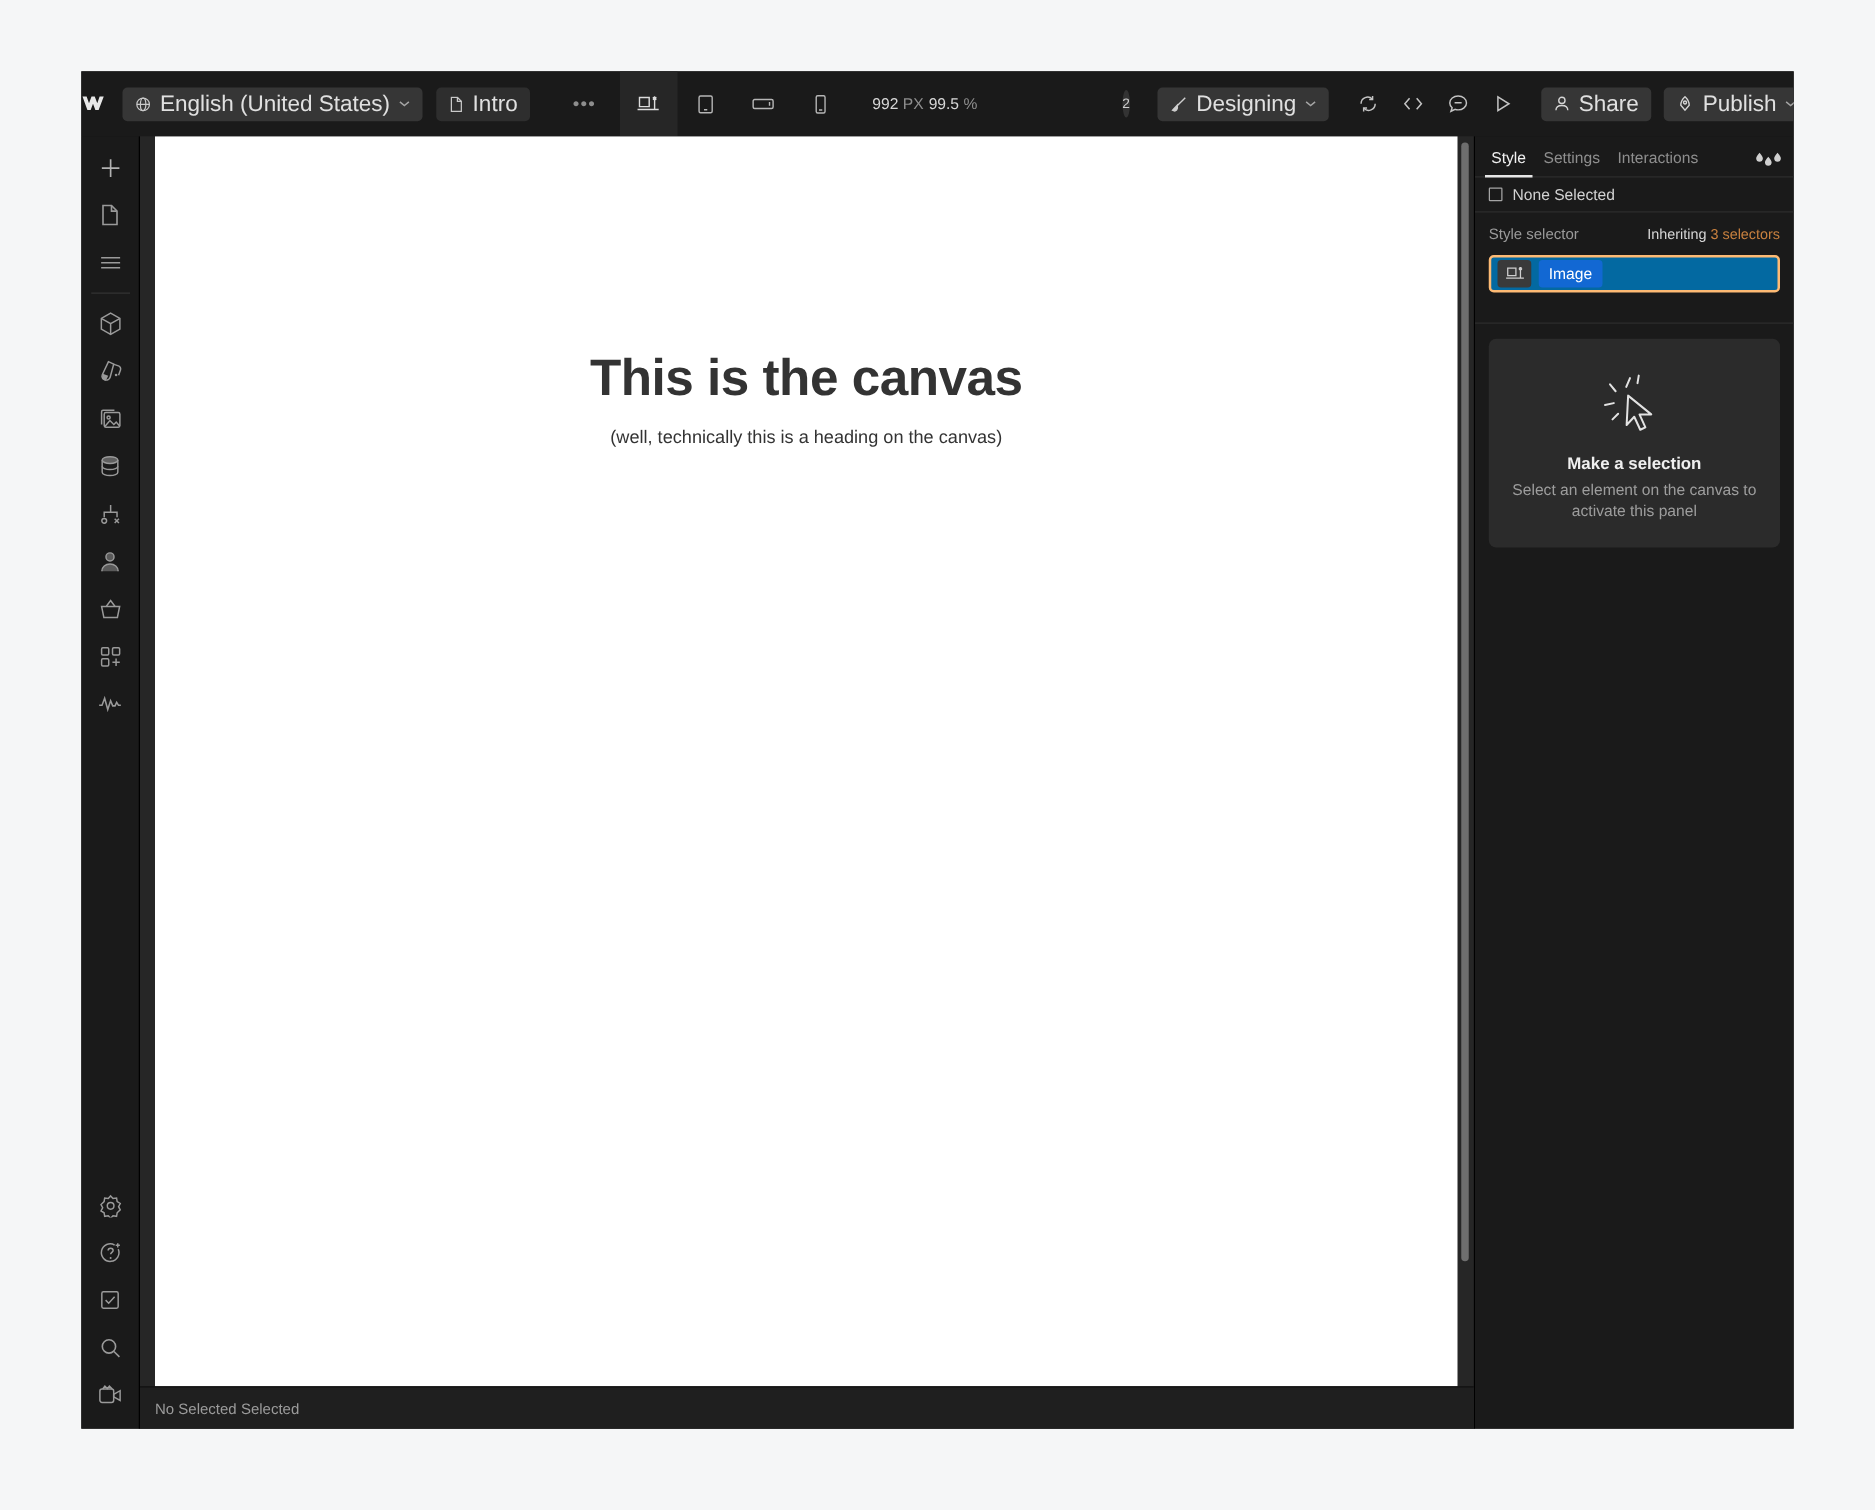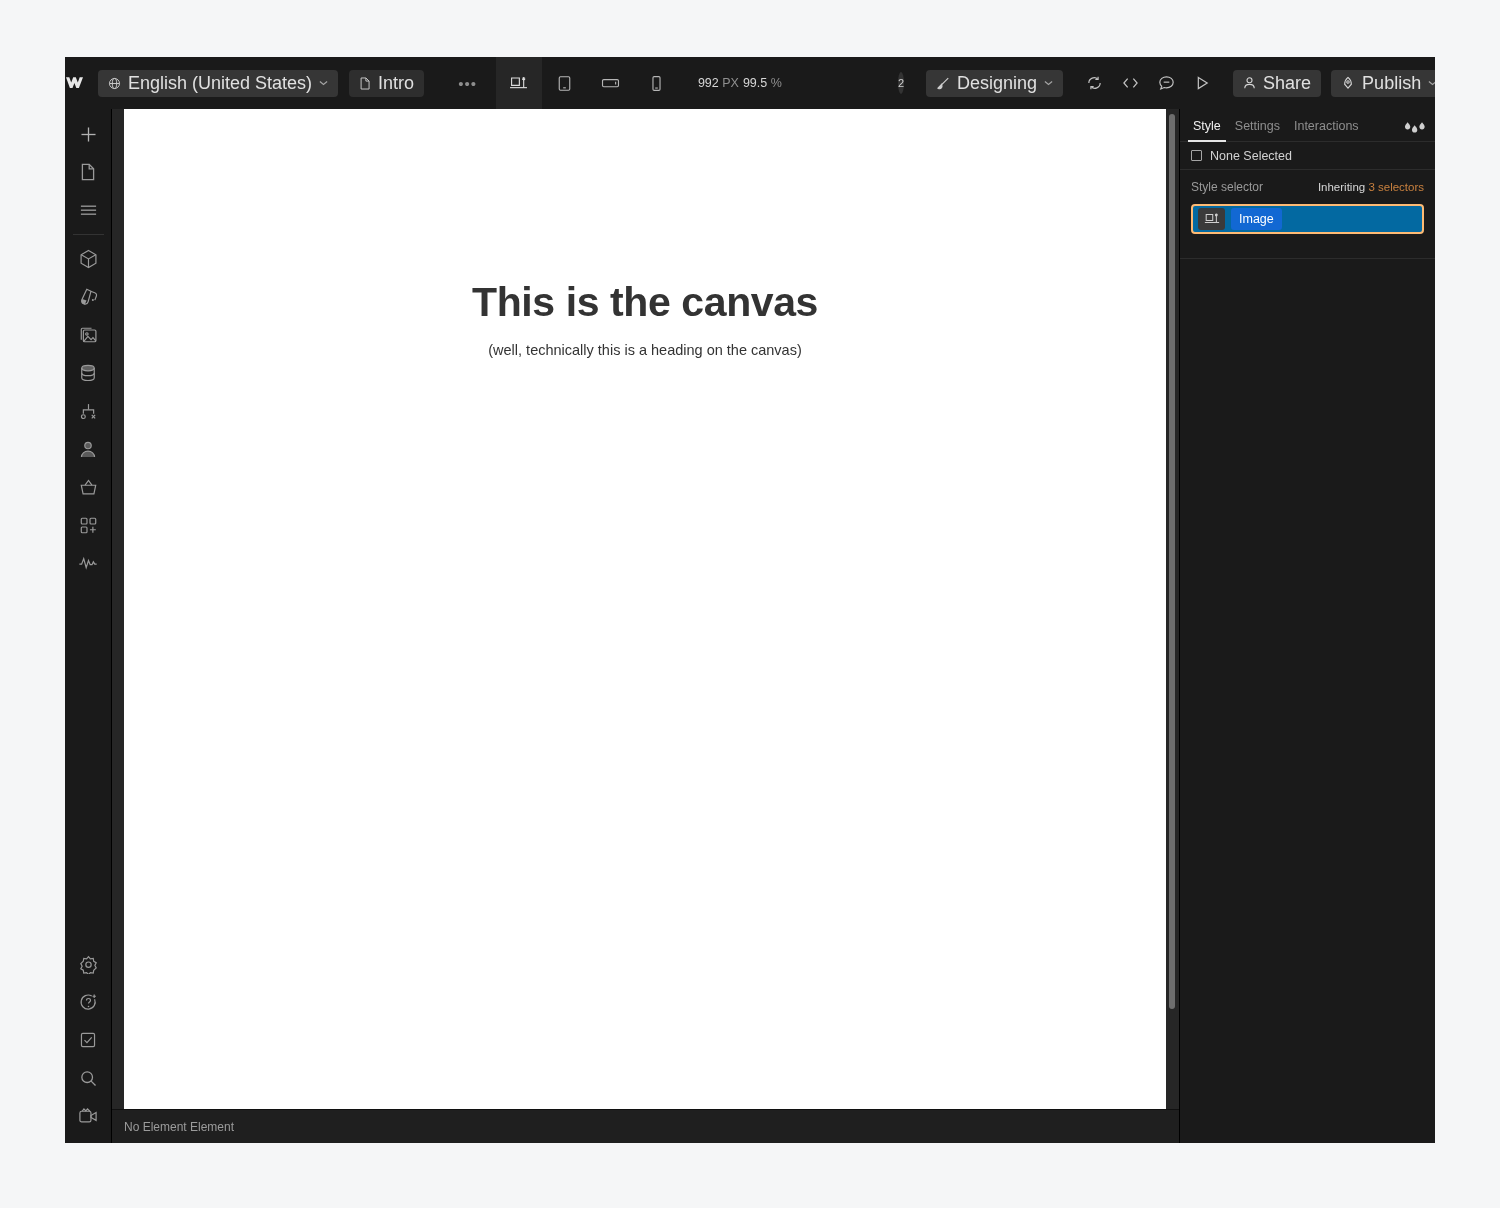--- a/index.html
+++ b/index.html
@@ -607,21 +607,21 @@
 
     <div id="canvas-area">
       <div id="canvas-scroll">
         <div id="canvas-page">
           <div id="canvas-sub">(well, technically this is a heading on the canvas)</div>
           <div id="canvas-heading">This is the canvas</div>
         </div>
         <div id="canvas-scrollbar"></div>
       </div>
       <div id="statusbar">
-        <span>No Element Element</span>
+        <span>No Selected Selected</span>
       </div>
     </div>
 
     <div id="right-panel">
 
       <div id="panel-tabs">
         <div class="ptab active">Style</div>
         <div class="ptab">Settings</div>
         <div class="ptab">Interactions</div>
         <div id="droplets">
@@ -652,16 +652,26 @@
               <path d="M3 3.2h9v8.4H3z"></path>
               <line x1="1.2" y1="14.3" x2="20.8" y2="14.3"></line>
               <line x1="17" y1="14.3" x2="17" y2="3.6"></line>
               <path d="M17 2v4M15.3 3 18.7 5M18.7 3 15.3 5"></path>
             </svg>
           </div>
           <div id="ss-chip">Image</div>
         </div>
       </div>
 
+      <div id="empty-state">
+        <div style="display:flex;justify-content:center;">
+          <svg width="62" height="62" viewBox="0 0 62 62" fill="none" stroke="#e2e2e2" stroke-width="1.6" stroke-linecap="round">
+            <path d="M24 16.5 27 9.5M15.5 20 11 14.5M14 29.5 7 31M17.5 38 13 42.5M33 13.5l1 -6"></path>
+            <path d="M25.5 23.5 44 38.5h-9.4l4.7 10.4-4.1 1.9-4.8-10.4-6.1 6.6z" stroke-linejoin="round"></path>
+          </svg>
+        </div>
+        <div id="empty-title">Make a selection</div>
+        <div id="empty-desc">Select an element on the canvas to activate this panel</div>
+      </div>
 
     </div>
   </div>
 </div>
 
 </body></html>

